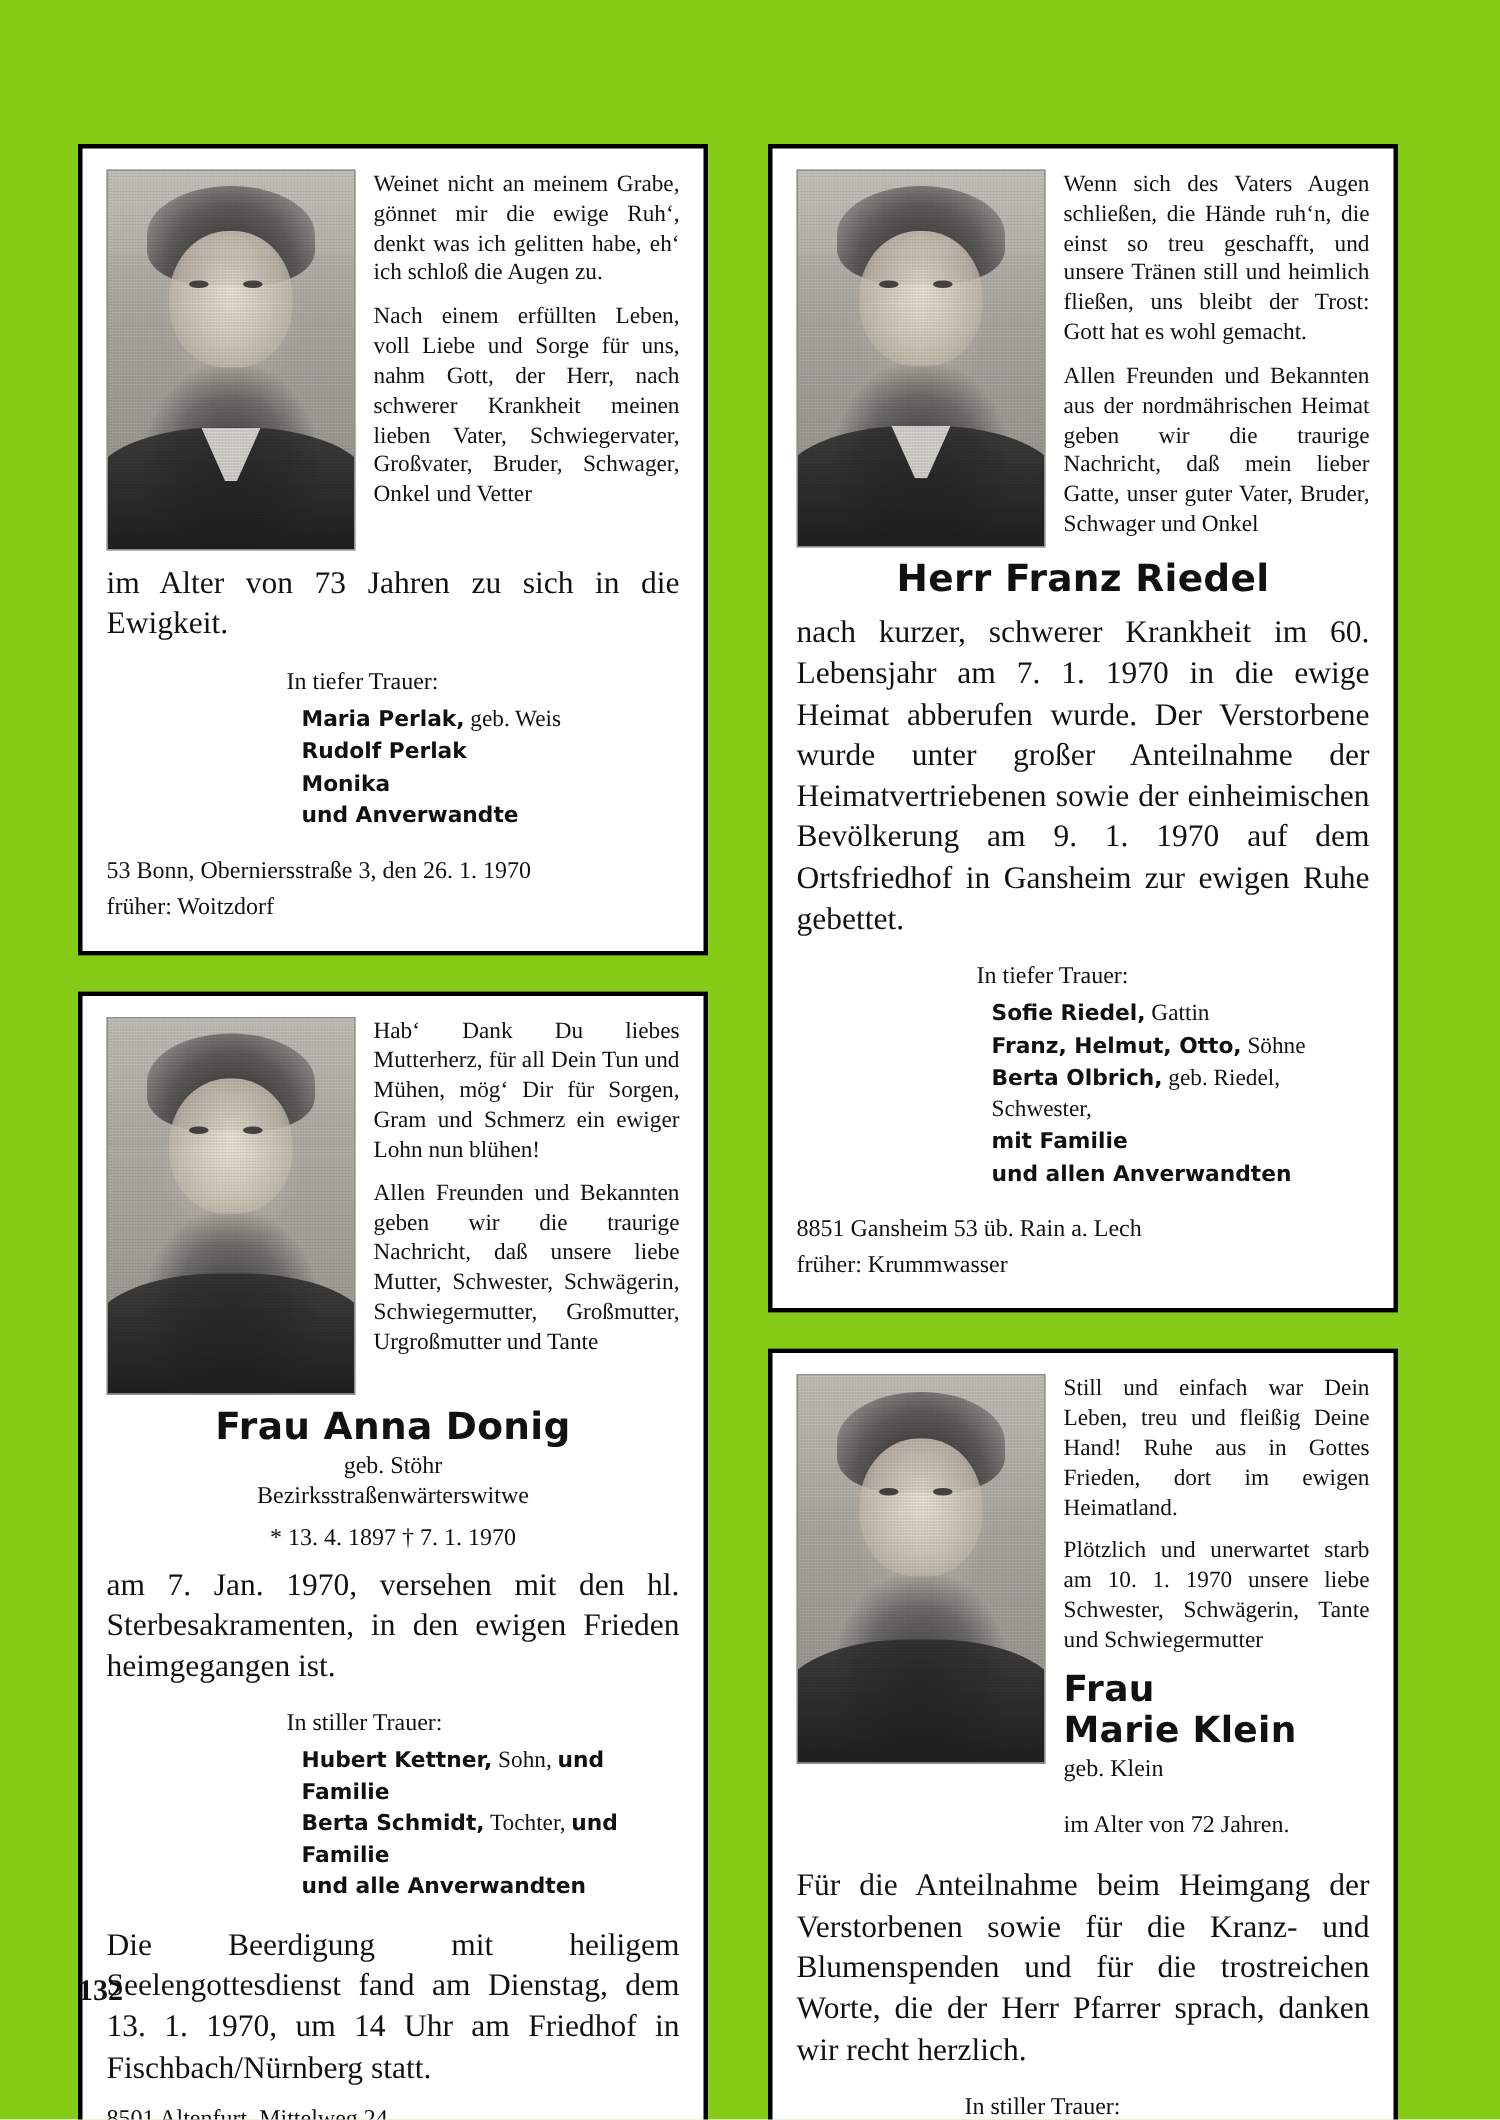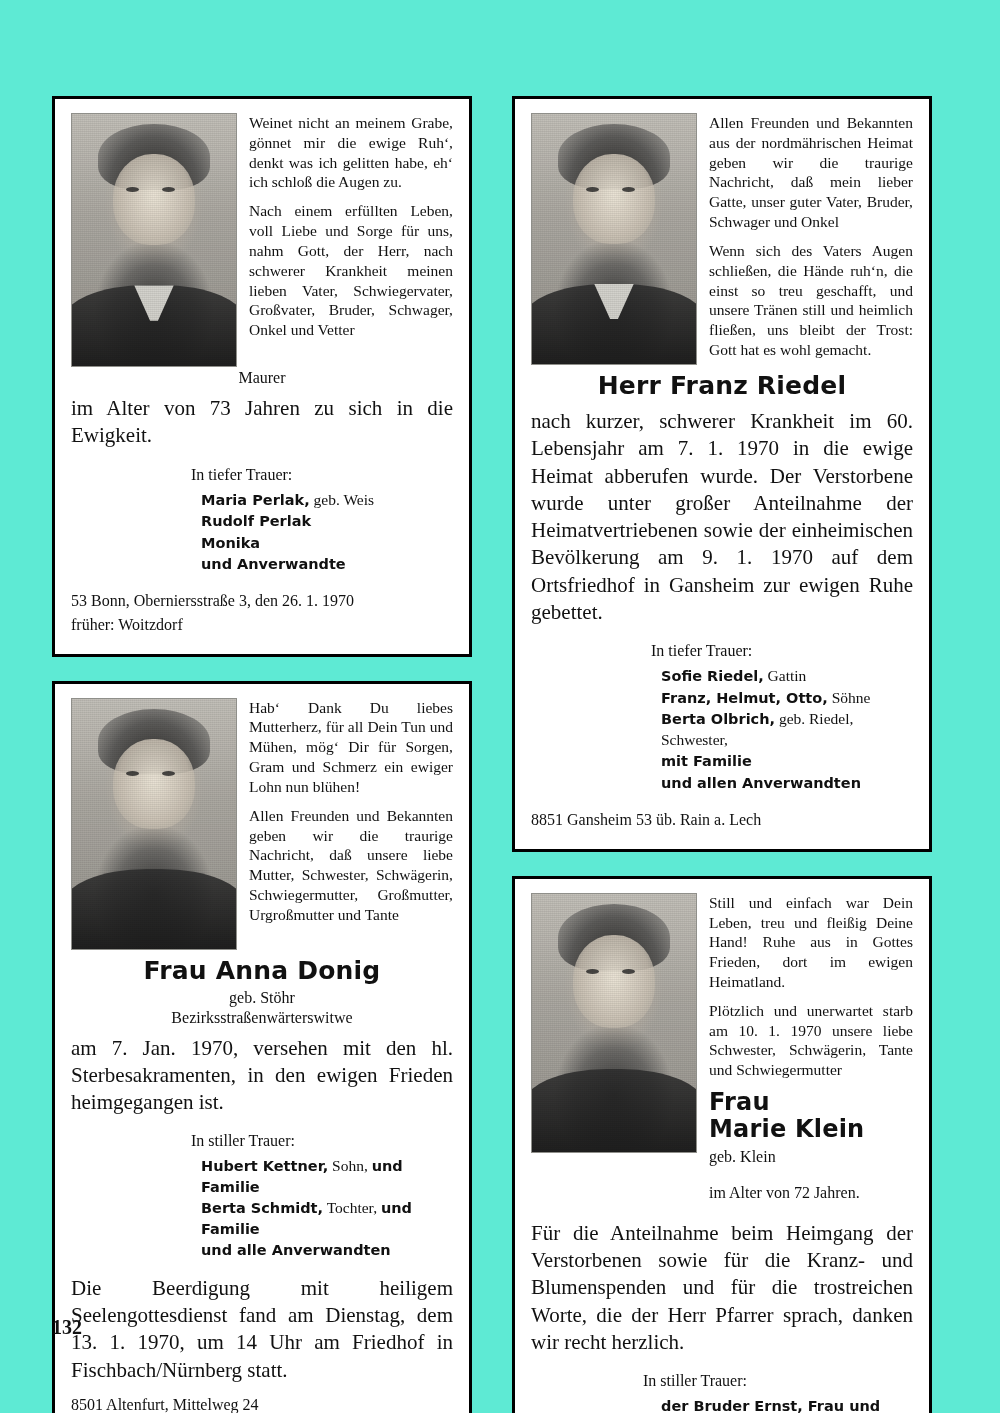--- a/index.html
+++ b/index.html
@@ -11,21 +11,21 @@
     width: 1000px;
     height: 1413px;
     position: relative;
     font-family: "Liberation Serif", serif;
     color: #111;
     overflow: hidden;
   }
   .page {
     position: absolute;
     inset: 0;
-    background: #5eead4;
+    background: #84cc16;
   }
   
   .col {
     position: absolute;
     top: 96px;
     width: 420px;
   }
   .col-left { left: 52px; }
   .col-right { left: 512px; }
 
@@ -204,21 +204,20 @@
           <div class="eye r"></div>
           <div class="shoulders"></div>
           <div class="collar"></div>
           <div class="grain"></div>
         </div>
         <div class="verse">
           <p>Weinet nicht an meinem Grabe, gönnet mir die ewige Ruh‘, denkt was ich gelitten habe, eh‘ ich schloß die Augen zu.</p>
           <p>Nach einem erfüllten Leben, voll Liebe und Sorge für uns, nahm Gott, der Herr, nach schwerer Krankheit meinen lieben Vater, Schwiegervater, Großvater, Bruder, Schwager, Onkel und Vetter</p>
         </div>
       </div>
-      <div class="sub">Maurer</div>
       <div class="body-text">im Alter von 73 Jahren zu sich in die Ewigkeit.</div>
       <div class="mourn-head">In tiefer Trauer:</div>
       <div class="mourners">
         <div><span class="b">Maria Perlak,</span><span class="n"> geb. Weis</span></div>
         <div><span class="b">Rudolf Perlak</span></div>
         <div><span class="b">Monika</span></div>
         <div><span class="b">und Anverwandte</span></div>
       </div>
       <div class="addr">
         <div>53 Bonn, Oberniersstraße 3, den 26. 1. 1970</div>
@@ -238,20 +237,21 @@
           <div class="grain"></div>
         </div>
         <div class="verse">
           <p>Hab‘ Dank Du liebes Mutterherz, für all Dein Tun und Mühen, mög‘ Dir für Sorgen, Gram und Schmerz ein ewiger Lohn nun blühen!</p>
           <p>Allen Freunden und Bekannten geben wir die traurige Nachricht, daß unsere liebe Mutter, Schwester, Schwägerin, Schwiegermutter, Großmutter, Urgroßmutter und Tante</p>
         </div>
       </div>
       <div class="name">Frau Anna Donig</div>
       <div class="sub">geb. Stöhr</div>
       <div class="sub">Bezirksstraßenwärterswitwe</div>
+      <div class="dates">* 13. 4. 1897   † 7. 1. 1970</div>
       <div class="body-text">am 7. Jan. 1970, versehen mit den hl. Sterbesakramenten, in den ewigen Frieden heimgegangen ist.</div>
       <div class="mourn-head">In stiller Trauer:</div>
       <div class="mourners">
         <div><span class="b">Hubert Kettner,</span><span class="n"> Sohn, </span><span class="b">und Familie</span></div>
         <div><span class="b">Berta Schmidt,</span><span class="n"> Tochter, </span><span class="b">und Familie</span></div>
         <div><span class="b">und alle Anverwandten</span></div>
       </div>
       <div class="body-text" style="margin-top:14px;">Die Beerdigung mit heiligem Seelengottesdienst fand am Dienstag, dem 13. 1. 1970, um 14 Uhr am Friedhof in Fischbach/Nürnberg statt.</div>
       <div class="addr" style="margin-top:10px;">
         <div>8501 Altenfurt, Mittelweg 24</div>
@@ -268,36 +268,37 @@
           <div class="bg"></div>
           <div class="hair"></div>
           <div class="face"></div>
           <div class="eye l"></div>
           <div class="eye r"></div>
           <div class="shoulders"></div>
           <div class="collar"></div>
           <div class="grain"></div>
         </div>
         <div class="verse">
+          <p>Wenn sich des Vaters Augen schließen, die Hände ruh‘n, die einst so treu geschafft, und unsere Tränen still und heimlich fließen, uns bleibt der Trost: Gott hat es wohl gemacht.</p>
           <p>Allen Freunden und Bekannten aus der nordmährischen Heimat geben wir die traurige Nachricht, daß mein lieber Gatte, unser guter Vater, Bruder, Schwager und Onkel</p>
-          <p>Wenn sich des Vaters Augen schließen, die Hände ruh‘n, die einst so treu geschafft, und unsere Tränen still und heimlich fließen, uns bleibt der Trost: Gott hat es wohl gemacht.</p>
         </div>
       </div>
       <div class="name">Herr Franz Riedel</div>
       <div class="body-text">nach kurzer, schwerer Krankheit im 60. Lebensjahr am 7. 1. 1970 in die ewige Heimat abberufen wurde. Der Verstorbene wurde unter großer Anteilnahme der Heimatvertriebenen sowie der einheimischen Bevölkerung am 9. 1. 1970 auf dem Ortsfriedhof in Gansheim zur ewigen Ruhe gebettet.</div>
       <div class="mourn-head">In tiefer Trauer:</div>
       <div class="mourners">
         <div><span class="b">Sofie Riedel,</span><span class="n"> Gattin</span></div>
         <div><span class="b">Franz, Helmut, Otto,</span><span class="n"> Söhne</span></div>
         <div><span class="b">Berta Olbrich,</span><span class="n"> geb. Riedel, Schwester,</span></div>
         <div><span class="b">mit Familie</span></div>
         <div><span class="b">und allen Anverwandten</span></div>
       </div>
       <div class="addr">
         <div>8851 Gansheim 53 üb. Rain a. Lech</div>
+        <div>früher: Krummwasser</div>
       </div>
     </div>
 
     <div class="notice">
       <div class="top">
         <div class="photo woman2">
           <div class="bg"></div>
           <div class="hair"></div>
           <div class="face"></div>
           <div class="eye l"></div>

